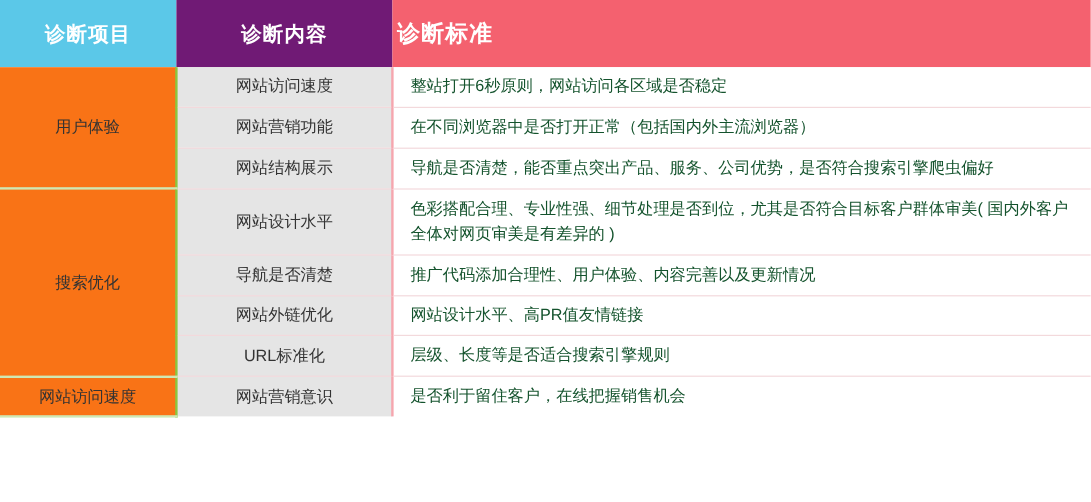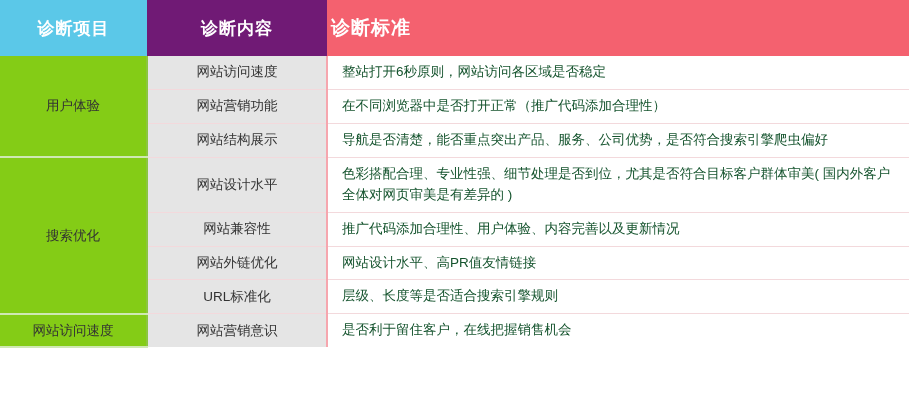--- a/index.html
+++ b/index.html
@@ -54,21 +54,21 @@
     color: #333333;
     background: #ffffff;
   }
   td.cat {
     width: 147px;
     text-align: center;
     border-right: 2px solid #8cc63f;
     border-bottom: 2px solid #cfe8b3;
     color: #333;
     font-size: 13.5px;
-    background: #84cc16;
+    background: #f97316;
   }
   td.cat.last { border-bottom: 2px solid #cfe8b3; }
   td.item {
     text-align: center;
     border-right: 2px solid #f6a6ae;
     border-bottom: 1px solid #f3d9dc;
     padding: 0 6px;
     color: #333;
     font-size: 13.5px;
     background: #e5e5e5;
@@ -104,34 +104,34 @@
     </thead>
     <tbody>
 
       <tr>
         <td class="cat" rowspan="3">用户体验</td>
         <td class="item">网站访问速度</td>
         <td class="std">整站打开6秒原则，网站访问各区域是否稳定</td>
       </tr>
       <tr>
         <td class="item">网站营销功能</td>
-        <td class="std">在不同浏览器中是否打开正常（推广代码添加合理性）</td>
+        <td class="std">在不同浏览器中是否打开正常（包括国内外主流浏览器）</td>
       </tr>
       <tr>
         <td class="item">网站结构展示</td>
         <td class="std">导航是否清楚，能否重点突出产品、服务、公司优势，是否符合搜索引擎爬虫偏好</td>
       </tr>
 
       <tr>
         <td class="cat" rowspan="4">搜索优化</td>
         <td class="item">网站设计水平</td>
         <td class="std">色彩搭配合理、专业性强、细节处理是否到位，尤其是否符合目标客户群体审美( 国内外客户全体对网页审美是有差异的 )</td>
       </tr>
       <tr>
-        <td class="item">网站兼容性</td>
+        <td class="item">导航是否清楚</td>
         <td class="std">推广代码添加合理性、用户体验、内容完善以及更新情况</td>
       </tr>
       <tr>
         <td class="item">网站外链优化</td>
         <td class="std">网站设计水平、高PR值友情链接</td>
       </tr>
       <tr>
         <td class="item">URL标准化</td>
         <td class="std">层级、长度等是否适合搜索引擎规则</td>
       </tr>

